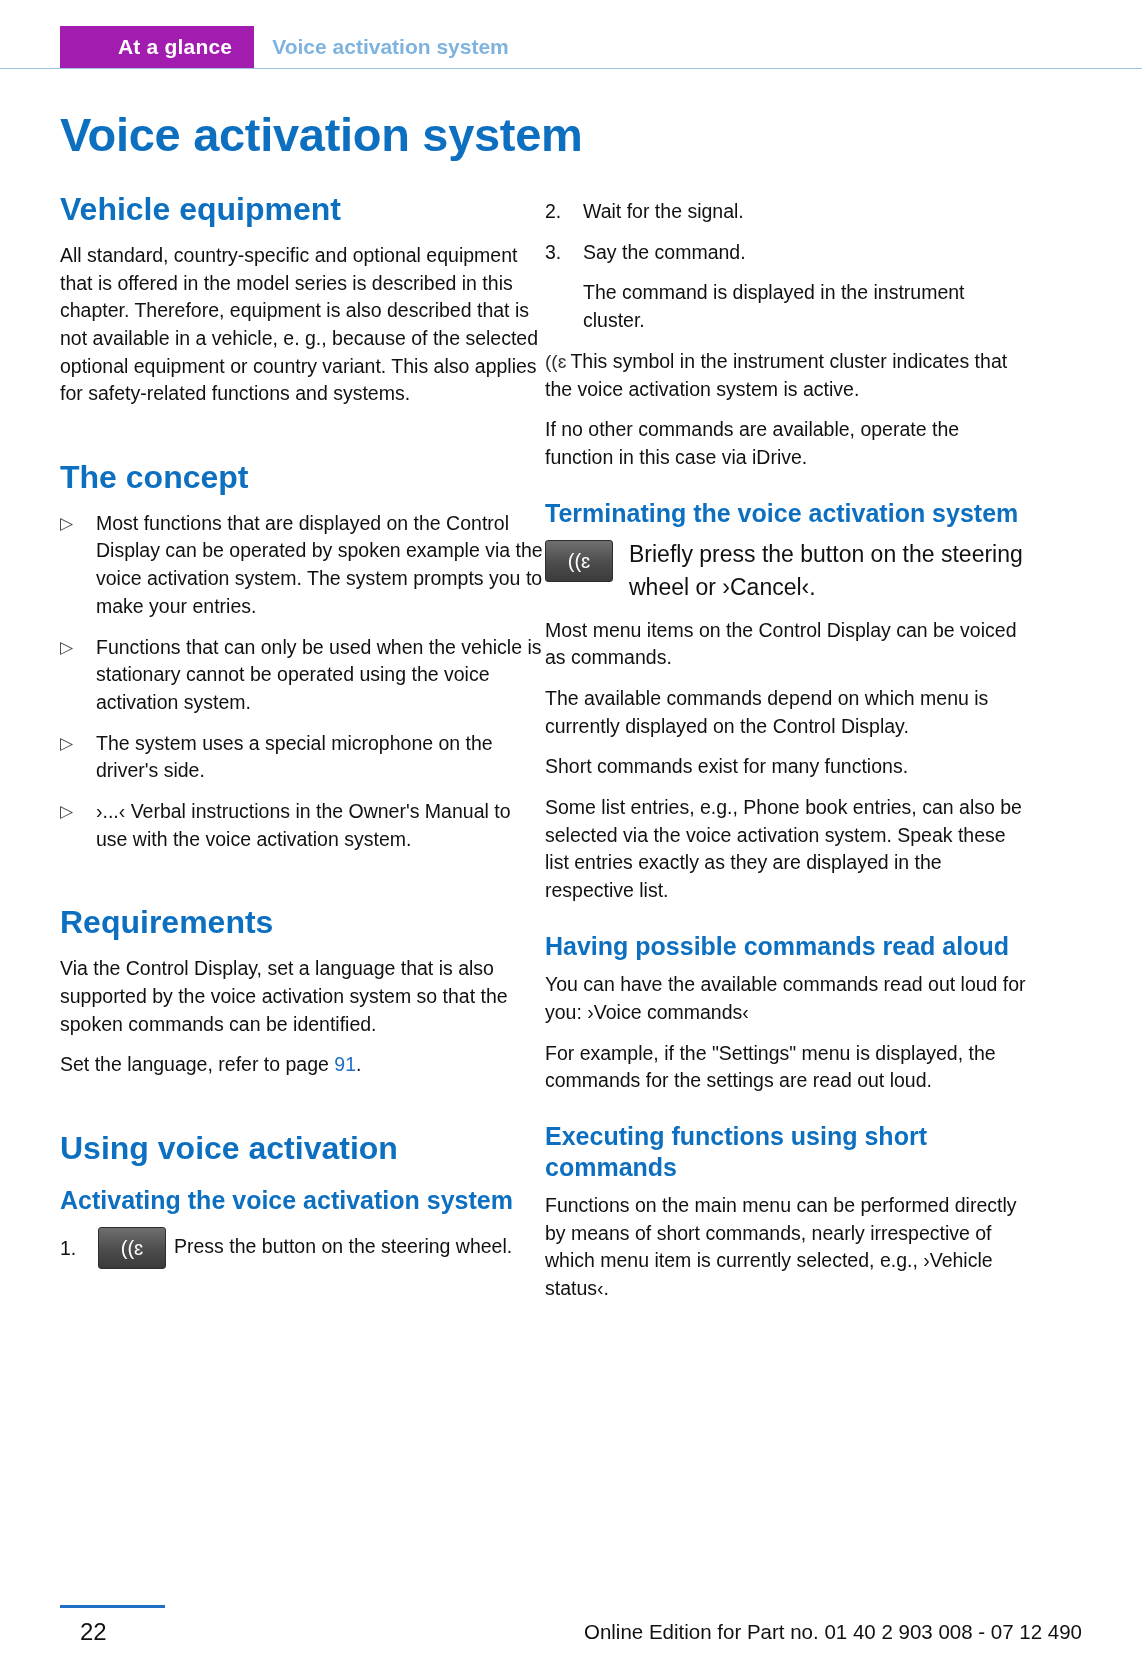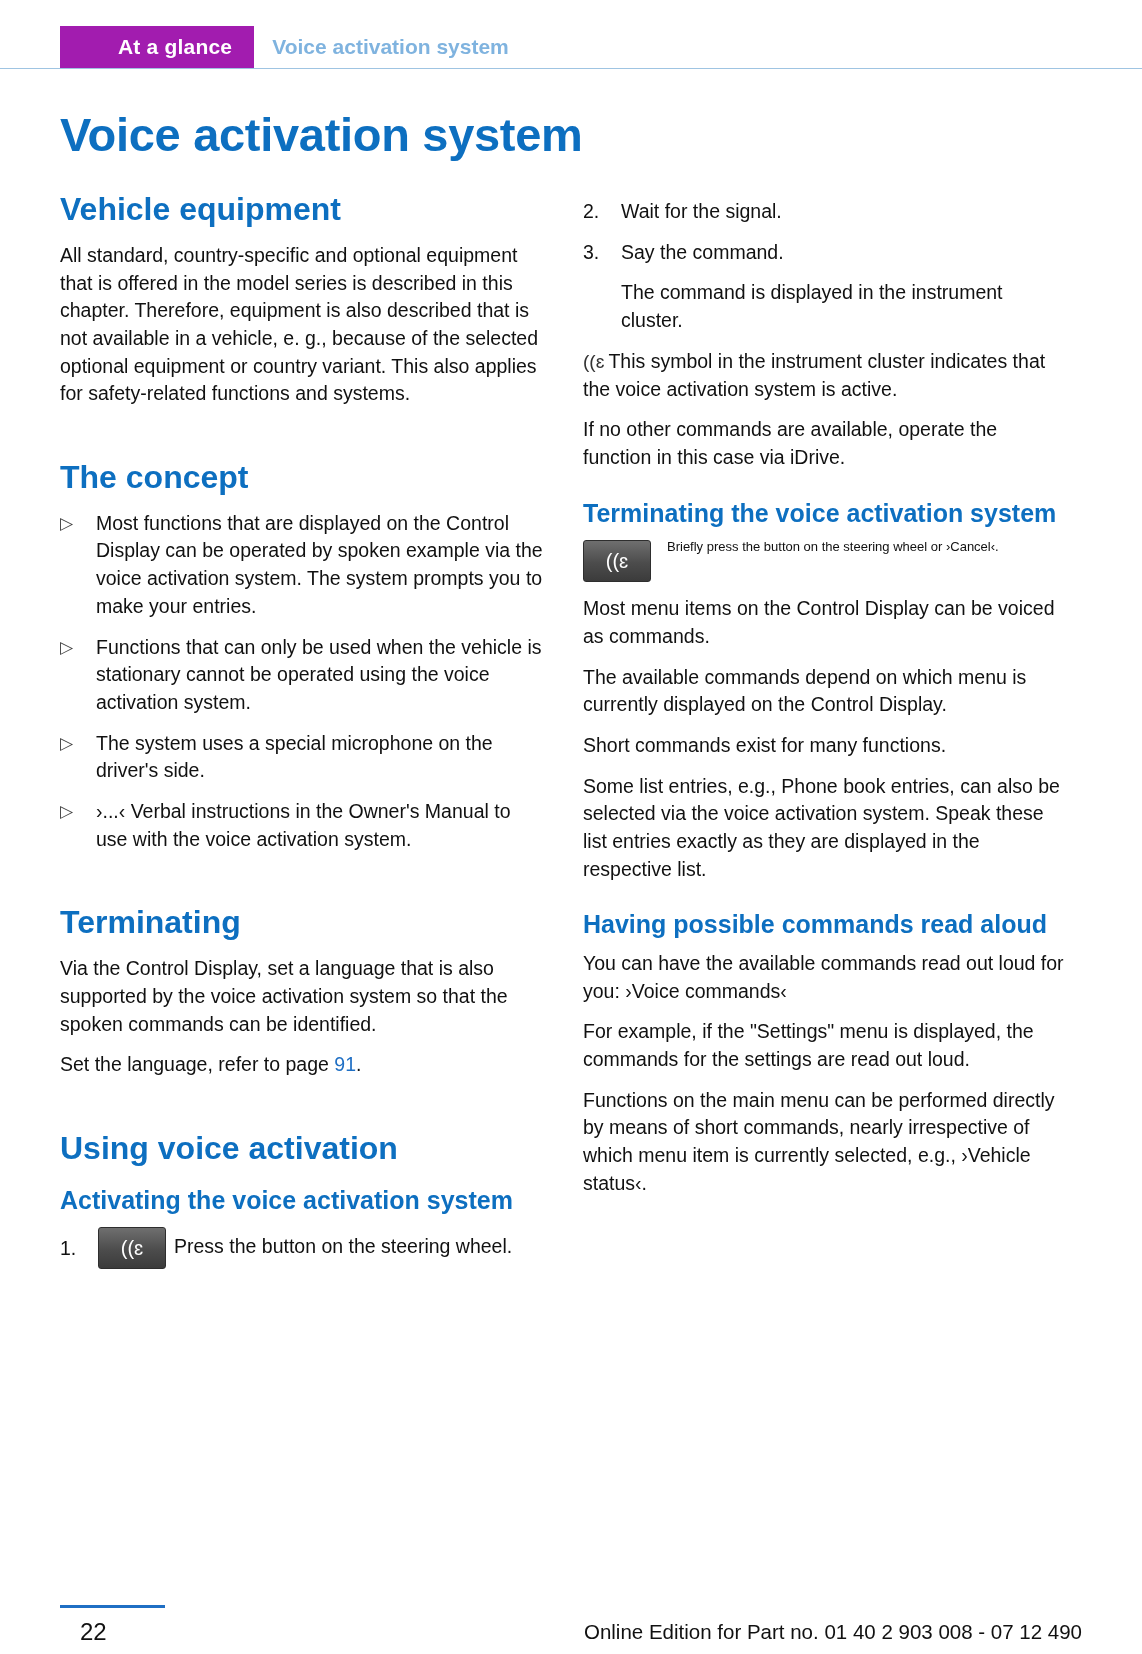--- a/index.html
+++ b/index.html
@@ -63,21 +63,20 @@
     color: #0d6fc0;
     font-size: 47px;
     font-weight: bold;
     margin: 38px 0 30px 0;
     letter-spacing: -0.3px;
   }
 
   
   .columns {
     display: flex;
-    gap: 38px;
     align-items: flex-start;
   }
   .col {
     width: 485px;
   }
 
   h2.sec {
     color: #0d6fc0;
     font-size: 32px;
     font-weight: bold;
@@ -174,21 +173,21 @@
   .step-with-btn .btnwrap { flex: 0 0 76px; padding-top: 2px; }
   .step-with-btn .txt { flex: 1; padding-top: 8px; }
 
   .btn-para {
     display: flex;
     align-items: flex-start;
     gap: 16px;
     margin-bottom: 13px;
   }
   .btn-para .btnwrap { flex: 0 0 66px; padding-top: 2px; }
-  .btn-para .txt { flex: 1; font-size: 13px; line-height: 1.42; }
+  .btn-para .txt { flex: 1; font-size: 23px; line-height: 1.42; }
 
   .sym-para {
     font-size: 19.5px;
     line-height: 1.42;
     margin: 0 0 13px 0;
   }
 
   .pagenum-link { color: #1f6fc4; }
 
   
@@ -256,21 +255,21 @@
         <div class="bullet">
           <div class="marker">▷</div>
           <div class="btext">The system uses a special microphone on the driver's side.</div>
         </div>
         <div class="bullet">
           <div class="marker">▷</div>
           <div class="btext">›...‹ Verbal instructions in the Owner's Manual to use with the voice activation system.</div>
         </div>
       </div>
 
-      <h2 class="sec spaced">Terminating</h2>
+      <h2 class="sec spaced">Requirements</h2>
       <p>Via the Control Display, set a language that is also supported by the voice activation system so that the spoken commands can be identified.</p>
       <p><span>Set the language, refer to page </span><span class="pagenum-link">91</span><span>.</span></p>
 
       <h2 class="sec spaced">Using voice activation</h2>
       <h3 class="sub first">Activating the voice activation system</h3>
 
       <div class="step-with-btn">
         <div class="num">1.</div>
         <div class="btnwrap">
           <span class="btn-graphic">
@@ -312,20 +311,21 @@
 
       <p>Most menu items on the Control Display can be voiced as commands.</p>
       <p>The available commands depend on which menu is currently displayed on the Control Display.</p>
       <p>Short commands exist for many functions.</p>
       <p>Some list entries, e.g., Phone book entries, can also be selected via the voice activation system. Speak these list entries exactly as they are displayed in the respective list.</p>
 
       <h3 class="sub">Having possible commands read aloud</h3>
       <p>You can have the available commands read out loud for you: ›Voice commands‹</p>
       <p>For example, if the "Settings" menu is displayed, the commands for the settings are read out loud.</p>
 
+      <h3 class="sub">Executing functions using short commands</h3>
       <p>Functions on the main menu can be performed directly by means of short commands, nearly irrespective of which menu item is currently selected, e.g., ›Vehicle status‹.</p>
 
     </div>
   </div>
 
   <div class="footer">
     <div class="footer-rule"></div>
     <div class="footer-row">
       <div class="footer-page">22</div>
       <div class="footer-center">Online Edition for Part no. 01 40 2 903 008 - 07 12 490</div>

